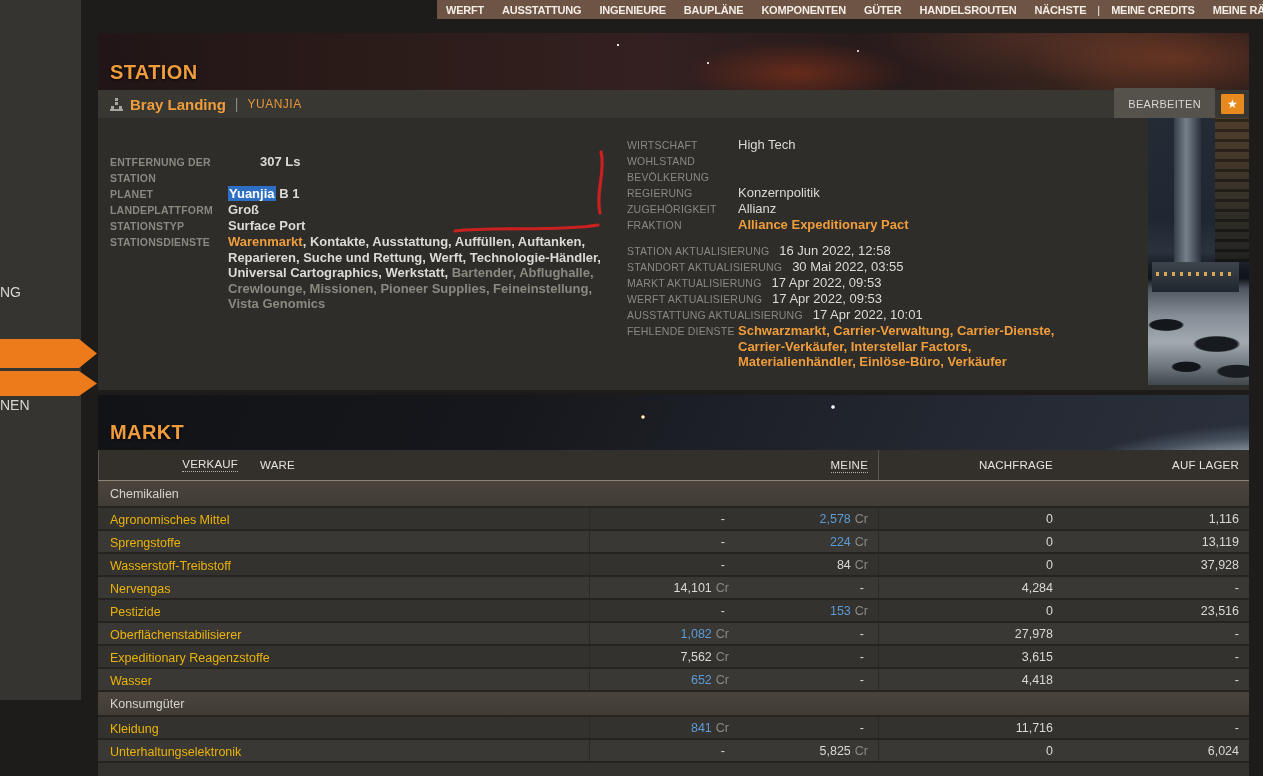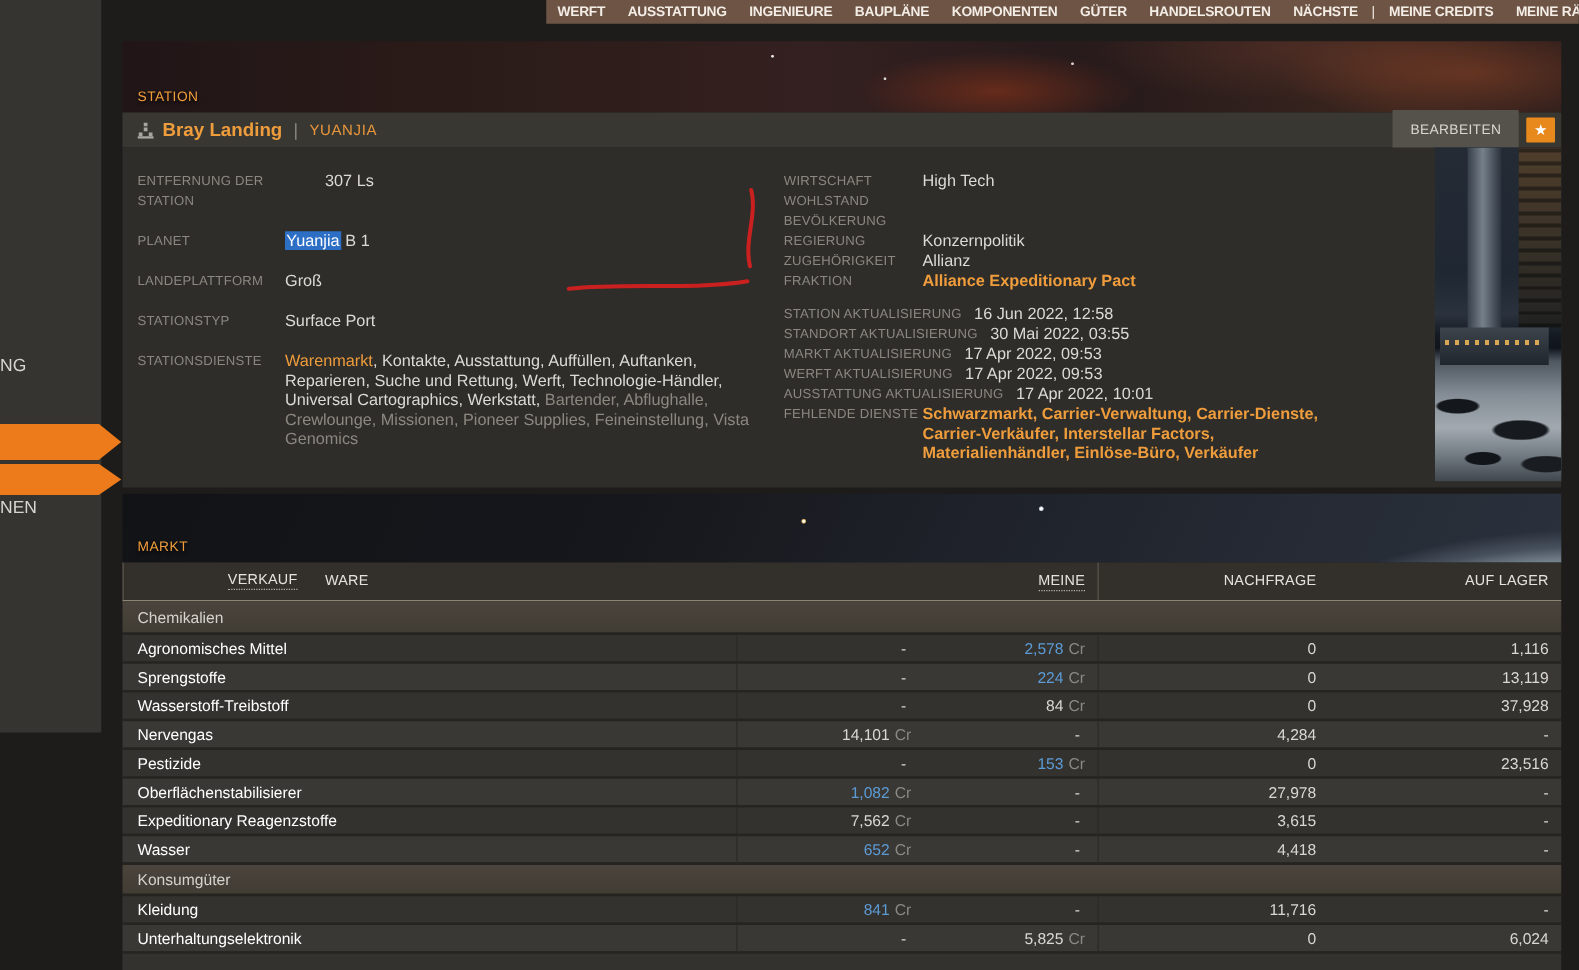--- a/index.html
+++ b/index.html
@@ -1,20 +1,20 @@
 <!DOCTYPE html>
 <html><head>
 <meta charset="utf-8">
 <style>
   * { margin:0; padding:0; box-sizing:border-box; }
   html,body { width:1263px; height:776px; overflow:hidden; background:#1d1c1a;
     font-family:"Liberation Sans","DejaVu Sans",sans-serif; }
 
   
-  .gutter { position:absolute; left:0; top:0; width:81px; height:586px; background:#353431; }
+  .gutter { position:absolute; left:0; top:0; width:81px; height:700px; background:#353431; }
   .gutter .frag { position:absolute; left:0; color:#d8d6d1; font-size:14px; }
   .frag-top { top:284px; }
   .frag-bottom { top:397px; }
   .arrow { position:absolute; left:0; width:97px; background:#ed7b1c;
     clip-path:polygon(0 0, 79px 0, 97px 50%, 79px 100%, 0 100%); }
   .arrow1 { top:339px; height:29px; }
   .arrow2 { top:371px; height:25px; }
 
   
   .navbar { position:absolute; left:437px; top:0; right:0; height:19px; background:#6e5445;
@@ -38,42 +38,42 @@
       radial-gradient(ellipse 260px 60px at 940px 10%, rgba(110,60,45,.4), transparent 70%),
       linear-gradient(90deg,#211517 0%,#2a1b18 22%,#342020 48%,#261a1b 68%,#3a251e 88%,#2b1d1c 100%);
   }
   .hero-markt { position:absolute; top:362px; height:55px; width:1151px;
     background:
       radial-gradient(circle 3px at 545px 22px,#fff8e8 30%,rgba(220,170,80,.8) 55%,transparent 75%),
       radial-gradient(circle 3px at 735px 12px,#ffffff 30%,rgba(200,210,230,.8) 55%,transparent 75%),
       radial-gradient(ellipse 420px 200px at 102% 310%, #eef2f4 38%, #c4cdd3 48%, #8b98a2 56%, #46505c 64%, transparent 71%),
       linear-gradient(115deg,#121317 0%,#16171c 35%,#1d2027 55%,#242933 78%,#2b313c 100%);
   }
-  .hero-title { position:absolute; left:12px; bottom:6px; font-size:11px; font-weight:normal;
+  .hero-title { position:absolute; left:12px; bottom:6px; font-size:20px; font-weight:bold;
     color:#ef9d3c; letter-spacing:.4px; text-shadow:0 1px 3px rgba(0,0,0,.9); }
 
   
   .subheader { position:absolute; top:57px; width:1151px; height:28px; background:#393732;
     display:flex; align-items:center; padding:0 5px 0 12px; }
   .st-icon { margin-right:7px; display:flex; }
   .st-name { font-size:15px; font-weight:bold; color:#ef9d3c; cursor:pointer; }
   .st-pipe { color:#8a8880; font-size:14px; margin:0 9px; }
   .st-system { font-size:12px; color:#e8963c; letter-spacing:.5px; cursor:pointer; }
   .spacer { flex:1; }
   .btn-edit { height:32px; line-height:20px; padding:0 14px; background:#55524c; color:#d9d7d2;
     font-size:11px; letter-spacing:.3px; border:none; cursor:pointer; border-radius:1px;
     font-family:inherit; }
   .btn-star { width:23px; height:20px; margin-left:6px; background:#e8891e; color:#fff;
     font-size:12px; line-height:20px; text-align:center; border:none; cursor:pointer;
     border-radius:1px; }
 
   
   .details { position:absolute; top:85px; width:1151px; height:272px; background:#2e2d2a; }
-  .dl-left { position:absolute; left:12px; top:19px; width:502px; display:grid;
-    grid-template-columns:118px 384px; row-gap:16px; }
+  .dl-left { position:absolute; left:12px; top:36px; width:502px; display:grid;
+    grid-template-columns:118px 384px; row-gap:0;font-weight:bold; }
   .dl-right { position:absolute; left:529px; top:19px; width:436px; }
   .facts { display:grid; grid-template-columns:111px 325px; }
   .dlabel { font-size:10.5px; color:#8b8880; letter-spacing:.2px; line-height:16px; min-height:16px; }
   .dvalue { font-size:13px; color:#dcdad5; line-height:16px; min-height:16px; }
   .svc { line-height:15.5px; }
   .sel { background:#2c6fc5; color:#fff; padding:0 1px; }
   .link { color:#ef9d3c; cursor:pointer; }
   .svc-inactive { color:#8b8880; }
   .updates { margin-top:10px; }
   .upd-row { display:flex; align-items:flex-end; line-height:16px; }
@@ -121,21 +121,21 @@
 
   .trow { display:flex; height:23px; border-top:2px solid #252420; align-items:center; }
   .trow.odd  { background:#34322e; }
   .trow.even { background:#3a3834; }
   .trow .col-sell, .trow .col-dem { border-left:1px solid #2b2a26; height:100%;
     display:flex; align-items:center; justify-content:flex-end; }
   .tcat { height:25px; border-top:2px solid #252420; display:flex; align-items:center;
     padding-left:12px; background:linear-gradient(180deg,#4a443c,#413c34);
     font-size:12.5px; color:#d5d3cd; }
   .tcat.first { border-top:0; }
-  .commodity { font-size:12.5px; color:#ffffff; cursor:pointer; }
+  .commodity { font-size:12.5px; color:#eab308; cursor:pointer; }
   .num { font-size:12.5px; color:#dad8d3; }
   .num .cr { color:#8b8983; margin-left:4px; }
   .blue { color:#5c9bd6; }
   .tail-row { height:16px; border-top:2px solid #252420; background:#34322e; }
 
   
   .annotation { position:absolute; left:0; top:0; width:1263px; height:776px;
     pointer-events:none; z-index:60; }
 </style>
 </head>

